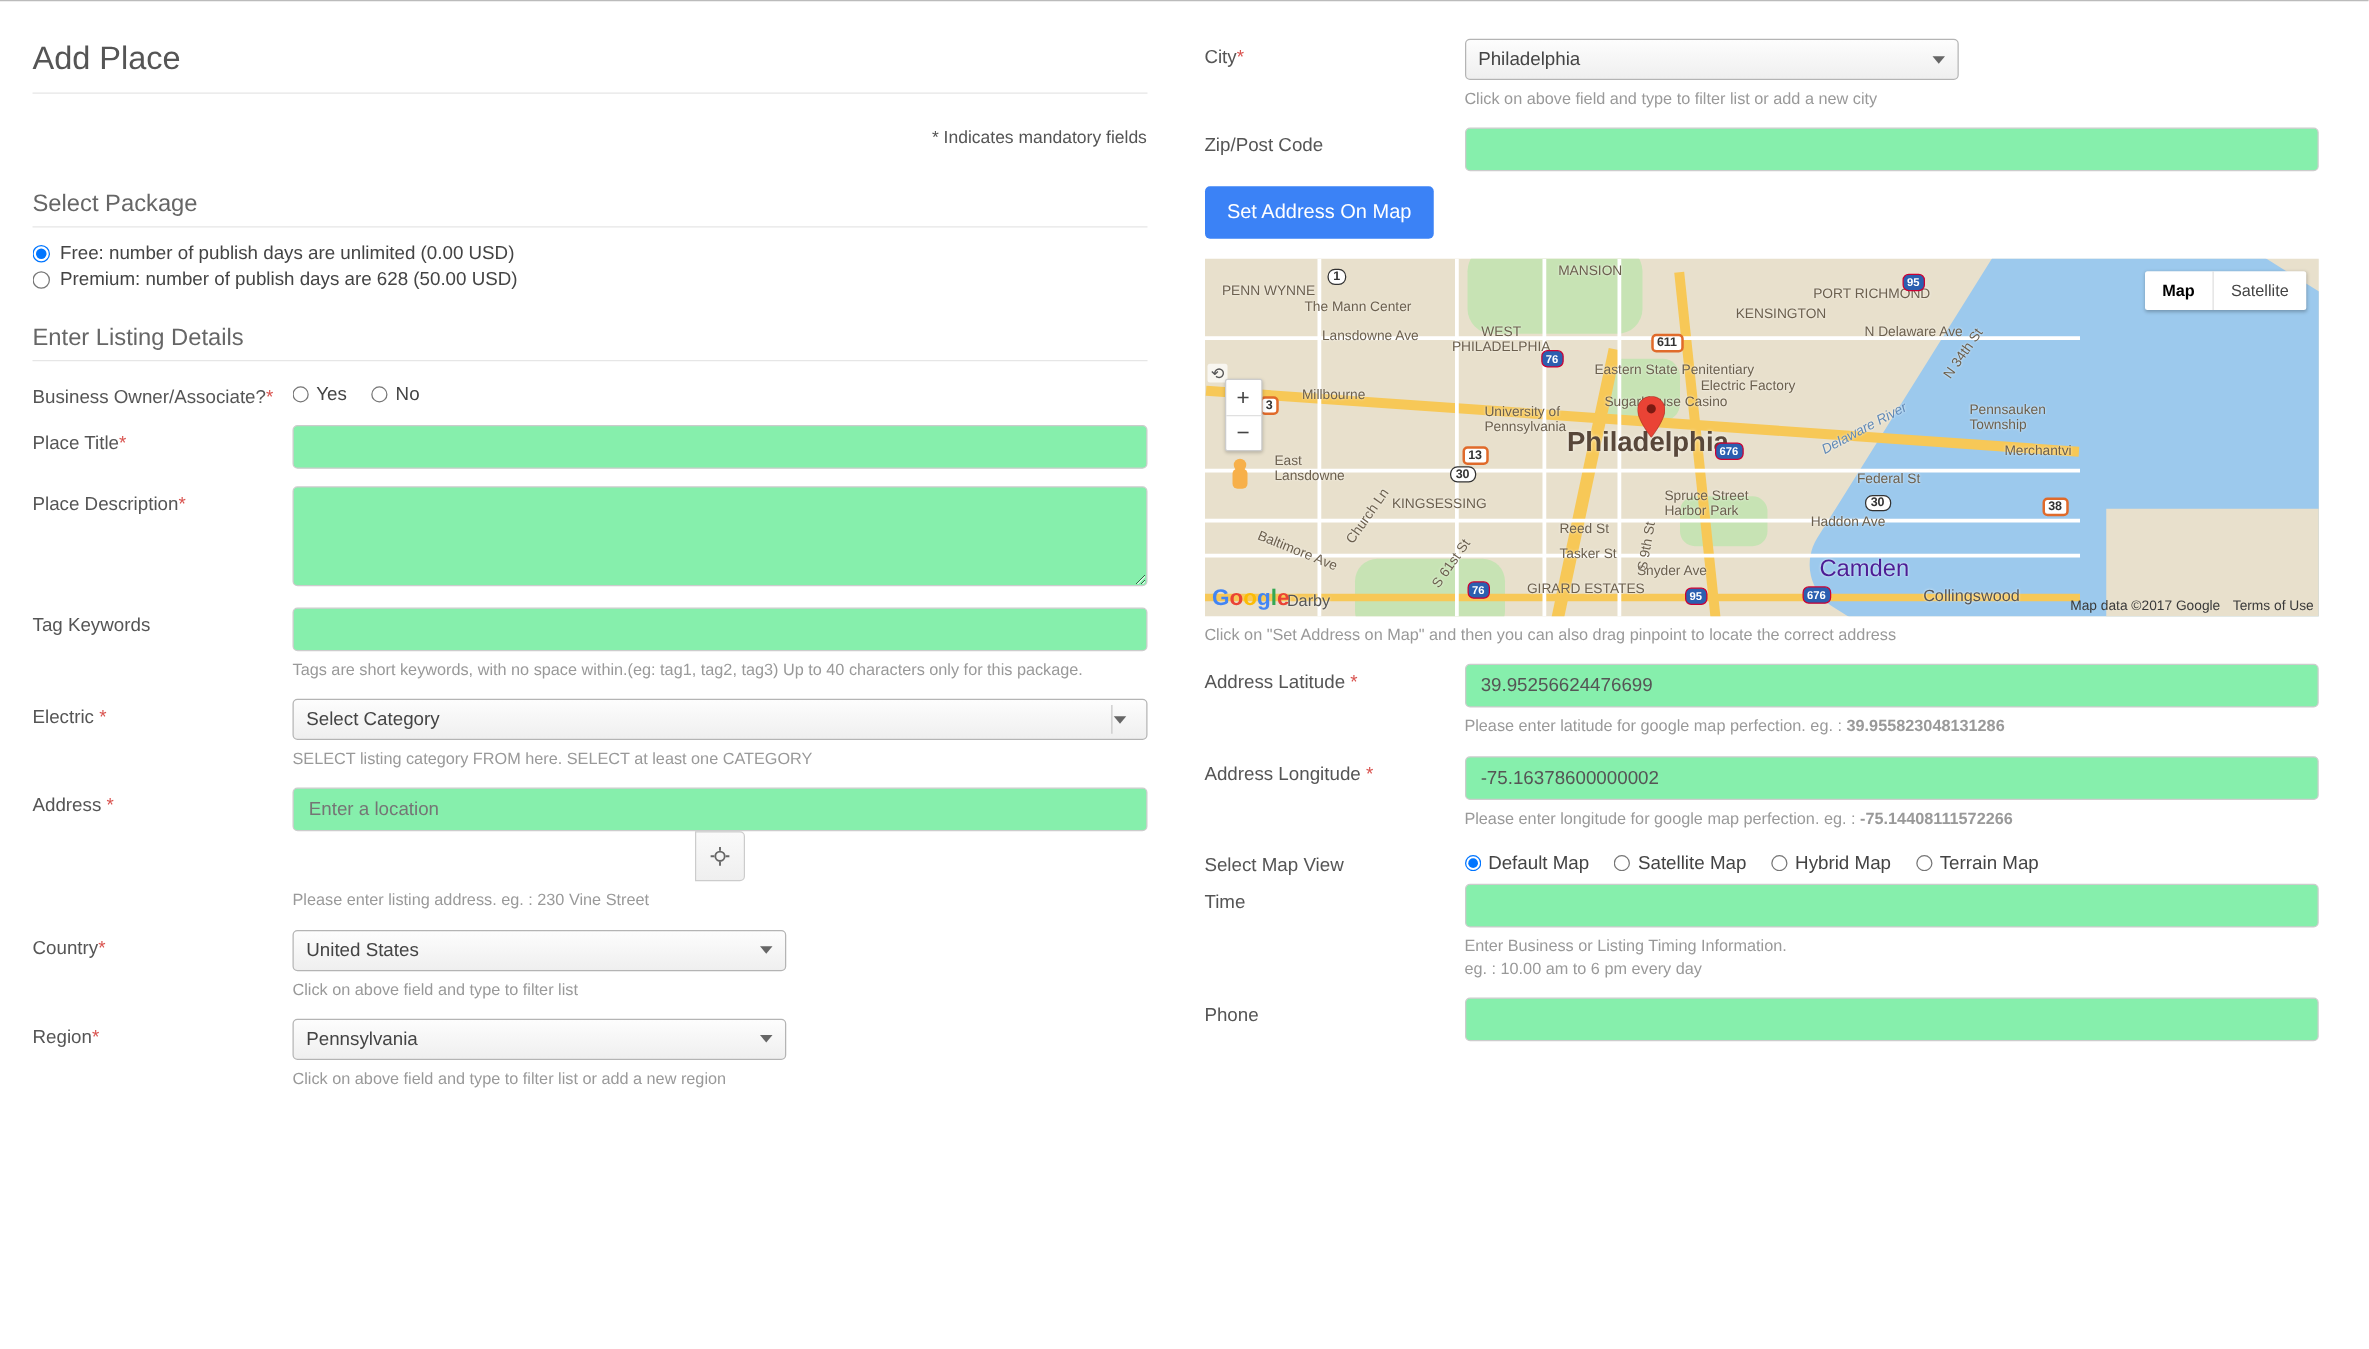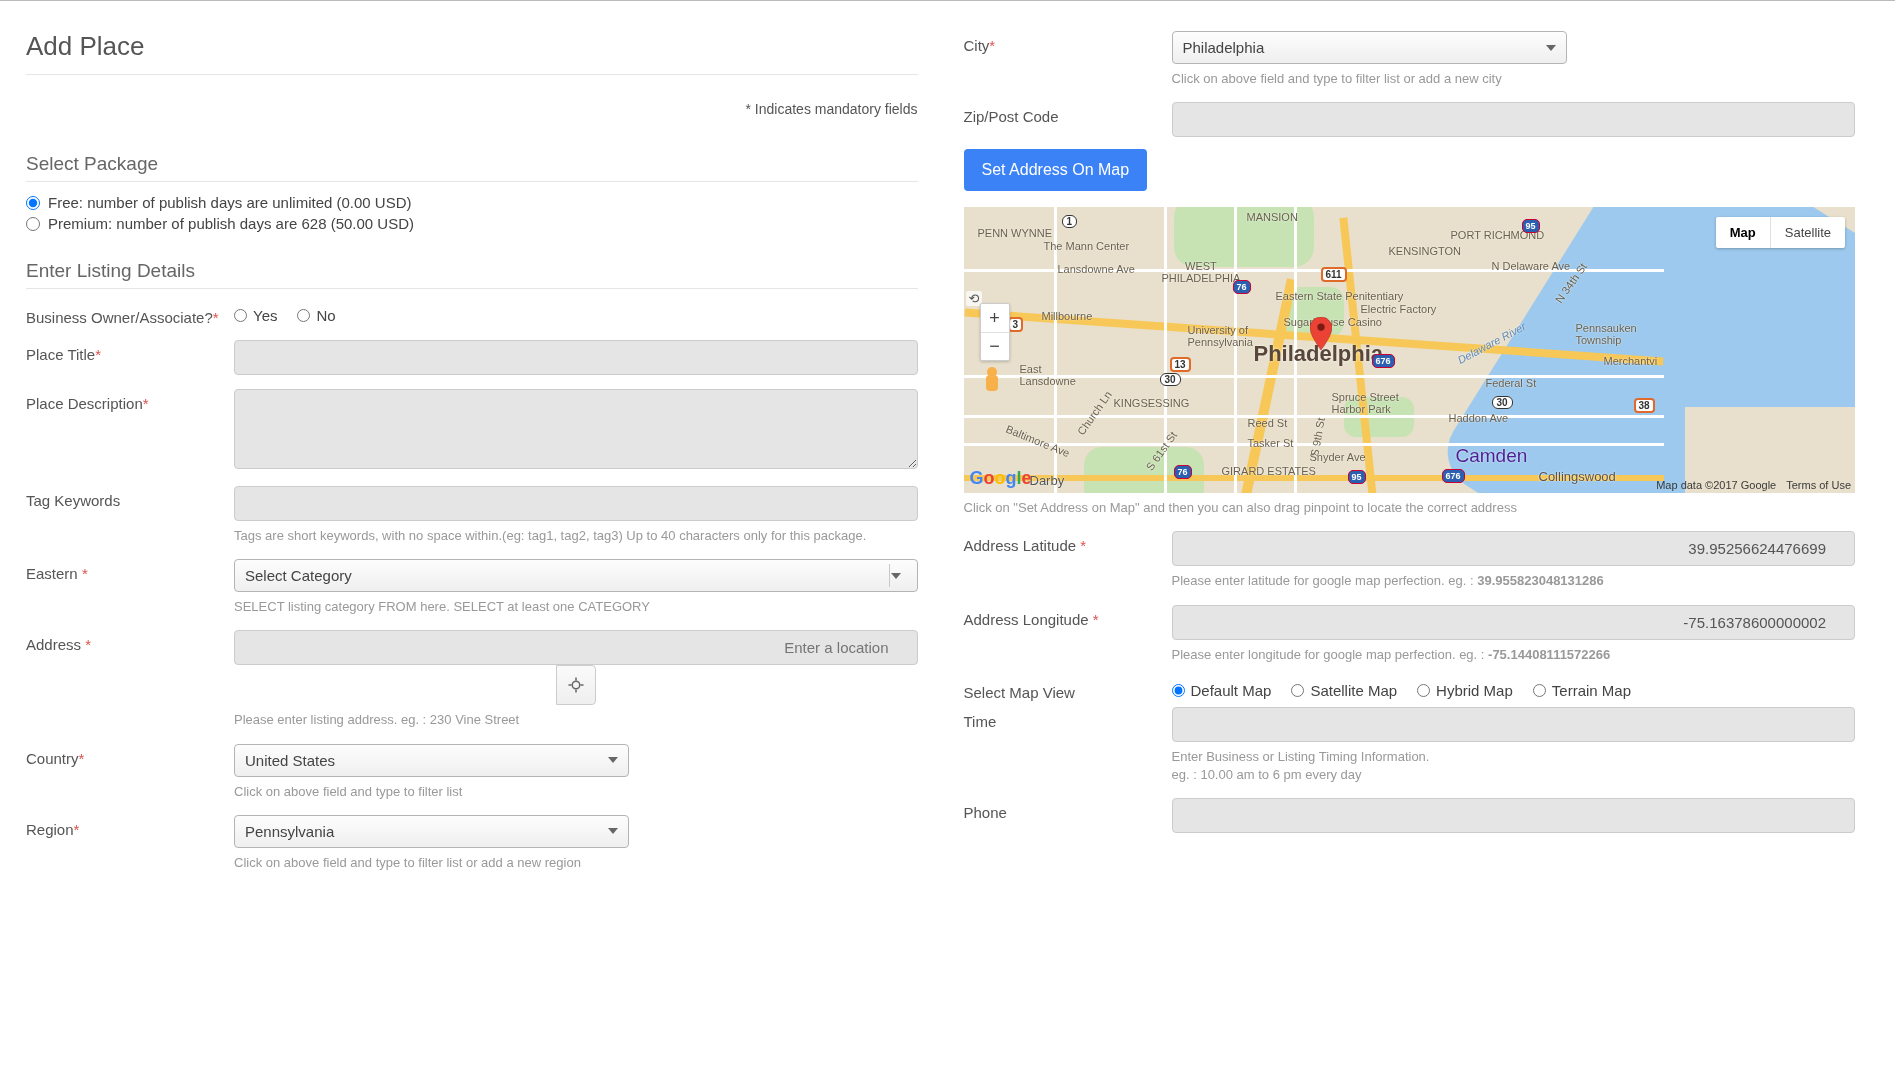--- a/index.html
+++ b/index.html
@@ -12,22 +12,22 @@
   h2.section-title { font-size: 19px; font-weight: 400; color: #666; margin-top: 26px; border-bottom: 1px solid #e6e6e6; padding-bottom: 6px; }
   .mandatory-note { font-size: 14px; padding: 8px 0 10px; text-align: right; }
   .radio-group { margin-top: 10px; }
   .radio-line { display: flex; align-items: center; gap: 8px; font-size: 15px; padding: 2px 0; color: #444; }
   .radio-line input[type=radio] { width: 14px; height: 14px; }
   .field-row { display: flex; align-items: flex-start; margin-top: 14px; }
   .field-label-col { width: 208px; padding-top: 6px; font-size: 15px; color: #555; }
   .field-input-col { flex: 1; }
   .req { color: #d9534f; }
   input[type=text], textarea, select {
-    width: 100%; border: 1px solid #ccc; border-radius: 4px; padding: 8px 28px;
-    font-size: 15px; color: #555; background: #e5e5e5; text-align: right;
+    width: 100%; border: 1px solid #ccc; border-radius: 4px; padding: 8px 12px;
+    font-size: 15px; color: #555; background: #86efac;
   }
   textarea { height: 80px; resize: both; font-family: inherit; }
   .help { font-size: 13px; color: #999; margin-top: 6px; line-height: 1.4; }
   .select-dd {
     width: 100%; border: 1px solid #b4b4b4; border-radius: 4px; padding: 7px 30px 7px 10px;
     background: linear-gradient(#fdfdfd, #efefef); font-size: 15px; color: #444;
     position: relative; cursor: pointer;
   }
   .select-narrow { width: 395px; }
   .select-dd .caret { position: absolute; right: 10px; top: 50%; transform: translateY(-50%); width: 0; height: 0; border-left: 5px solid transparent; border-right: 5px solid transparent; border-top: 6px solid #666; }
@@ -136,21 +136,21 @@
         <span>Tag Keywords</span>
       </div>
       <div class="field-input-col">
         <input type="text" style="">
         <div class="help">Tags are short keywords, with no space within.(eg: tag1, tag2, tag3) Up to 40 characters only for this package.</div>
       </div>
     </div>
 
     <div class="field-row">
       <div class="field-label-col">
-        <span>Eastern</span> <span class="req">*</span>
+        <span>Electric</span> <span class="req">*</span>
       </div>
       <div class="field-input-col">
         <div class="select-dd">
           <span>Select Category</span>
           <span class="caret-box">
               <span class="caret"></span>
             </span>
         </div>
         <div class="help">SELECT listing category FROM here. SELECT at least one CATEGORY</div>
       </div>

